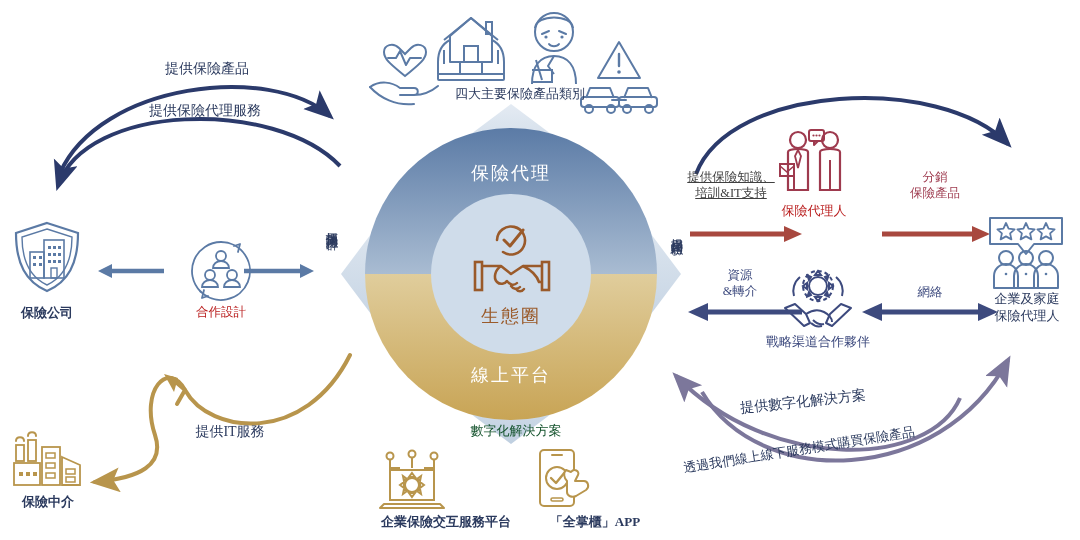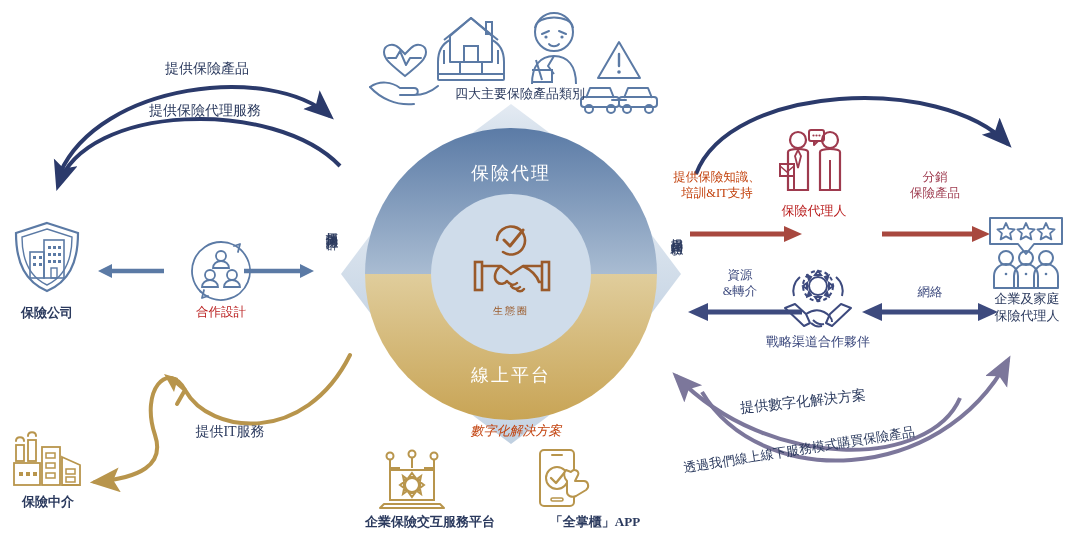--- a/index.html
+++ b/index.html
@@ -10,21 +10,21 @@
   .lbl{position:absolute;white-space:pre;line-height:1.25;text-align:center;}
   svg{display:block;overflow:visible;}
 
   
   #ring{position:absolute;left:365px;top:128px;width:292px;height:292px;}
   .ringtxt{position:absolute;width:100%;text-align:center;color:#ffffff;
            font-size:18px;letter-spacing:2px;}
   #ring-top-label{top:33px;}
   #ring-bottom-label{bottom:33px;}
   #core-label{position:absolute;width:100%;top:176px;text-align:center;
-              color:#9a5a2a;font-size:10px;letter-spacing:2px;}
+              color:#9a5a2a;font-size:18px;letter-spacing:2px;}
 
   .vtxt{writing-mode:vertical-rl;text-orientation:upright;letter-spacing:1px;}
 
   .cap{font-size:13px;text-align:center;}
   .cap2{font-size:12.5px;}
   .arcw{font-size:14px;}
 </style>
 </head>
 <body>
 
@@ -240,21 +240,21 @@
         <circle cx="38.5" cy="7.5" r="1.1"></circle>
         <circle cx="41.5" cy="7.5" r="1.1"></circle>
       </g>
   </svg>
   <div class="lbl cap" style="left:762px;top:203px;width:104px;color:#b91c1c;">保險代理人</div>
 
   <svg class="abs" style="left:688px;top:222px;width:116px;height:24px">
     <line x1="2" y1="12" x2="98" y2="12" stroke="#a8483f" stroke-width="5"></line>
     <path d="M114,12 L96,4 L96,20 Z" fill="#a8483f"></path>
   </svg>
-  <div class="lbl cap2" style="left:652px;top:170px;width:130px;color:#c2410c;">提供保險知識、
+  <div class="lbl cap2" style="left:666px;top:170px;width:130px;color:#404040;text-decoration:underline;">提供保險知識、
 培訓&amp;IT支持</div>
 
   <svg class="abs" style="left:882px;top:222px;width:110px;height:24px">
     <line x1="0" y1="12" x2="92" y2="12" stroke="#a8483f" stroke-width="5"></line>
     <path d="M108,12 L90,4 L90,20 Z" fill="#a8483f"></path>
   </svg>
   <div class="lbl cap2" style="left:875px;top:170px;width:120px;color:#9e3a4e;">分銷
 保險產品</div>
 
   <svg class="abs" style="left:780px;top:268px;width:76px;height:62px" viewBox="0 0 76 62">
@@ -316,36 +316,36 @@
     <path d="M320,80 C290,150 130,155 36,58" fill="none" stroke="#7c779b" stroke-width="4" marker-end="url(#mPurp)"></path>
     <path d="M62,74 C120,172 300,168 368,42" fill="none" stroke="#7c779b" stroke-width="4" marker-end="url(#mPurp)"></path>
   </svg>
   <div class="abs" style="left:740px;top:392px;transform:rotate(-6deg);">
     <span class="arcw">提供數字化解決方案</span>
   </div>
   <div class="abs" style="left:682px;top:440px;transform:rotate(-9deg);">
     <span style="font-size:13px;">透過我們線上線下服務模式購買保險產品</span>
   </div>
 
-  <div class="lbl cap" style="left:446px;top:423px;width:140px;color:#c2410c;font-style:italic;">數字化解決方案</div>
+  <div class="lbl cap" style="left:446px;top:423px;width:140px;color:#14532d;">數字化解決方案</div>
 
   <svg class="abs" style="left:376px;top:450px;width:72px;height:62px" viewBox="0 0 72 62">
     <g fill="none" stroke="#b8954c" stroke-width="2">
       <circle cx="14" cy="6" r="3.5"></circle>
         <circle cx="36" cy="4" r="3.5"></circle>
         <circle cx="58" cy="6" r="3.5"></circle>
       <path d="M14,10 L14,18 L24,18 M36,8 L36,18 M58,10 L58,18 L48,18"></path>
       <rect x="14" y="20" width="44" height="30"></rect>
       <circle cx="36" cy="35" r="7"></circle>
       <path d="M36,23 L39,27 L33,27 Z M36,47 L39,43 L33,43 Z M24,35 L28,38 L28,32 Z M48,35 L44,38 L44,32 Z
                M27,26 L31,29 L28,31 Z M45,44 L41,41 L44,39 Z M27,44 L28,39 L31,41 Z M45,26 L44,31 L41,29 Z"></path>
       <path d="M8,54 L64,54 L68,58 L4,58 Z" stroke-linejoin="round"></path>
     </g>
   </svg>
-  <div class="lbl cap" style="left:340px;top:514px;width:180px;color:#2b3a5e;font-weight:bold;">企業保險交互服務平台</div>
+  <div class="lbl cap" style="left:356px;top:514px;width:180px;color:#2b3a5e;font-weight:bold;">企業保險交互服務平台</div>
 
   <svg class="abs" style="left:532px;top:448px;width:62px;height:64px" viewBox="0 0 62 64">
     <rect x="8" y="2" width="34" height="56" rx="4" fill="none" stroke="#b8954c" stroke-width="2"></rect>
     <path d="M20,7 L30,7" stroke="#b8954c" stroke-width="2" stroke-linecap="round"></path>
     <rect x="19" y="50" width="12" height="3" rx="1.5" fill="none" stroke="#b8954c" stroke-width="1.6"></rect>
     <circle cx="25" cy="30" r="11" fill="none" stroke="#b8954c" stroke-width="2"></circle>
     <path d="M19,30 L24,35 L33,24" fill="none" stroke="#b8954c" stroke-width="2.4" stroke-linecap="round" stroke-linejoin="round"></path>
     <path d="M34,22 C31,25 32,30 35,33 L35,44 C35,48 40,50 44,48 L54,42 C58,39 56,33 52,33 L43,33 L46,27 C48,23 42,20 39,24 Z" fill="#ffffff" stroke="#b8954c" stroke-width="2" stroke-linejoin="round"></path>
   </svg>
   <div class="lbl cap" style="left:520px;top:514px;width:150px;color:#2b3a5e;font-weight:bold;">「全掌櫃」APP</div>

